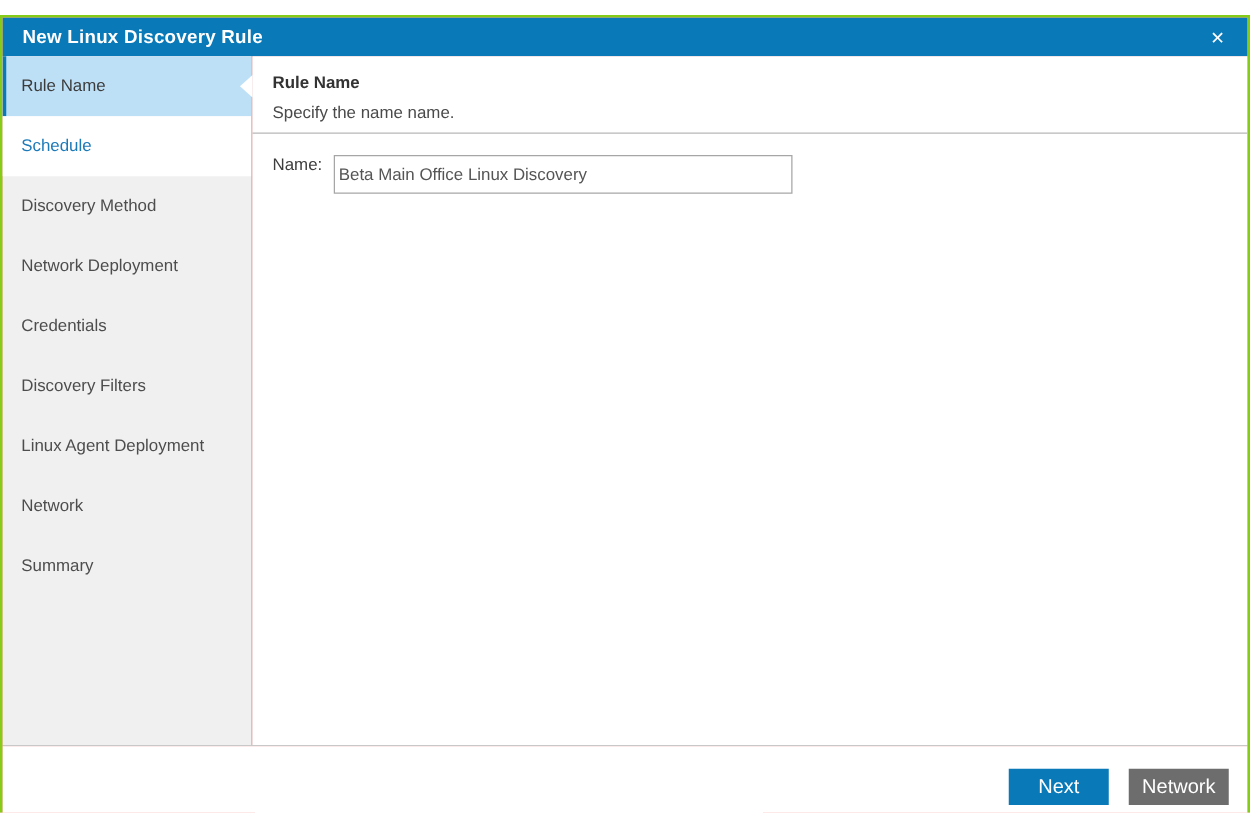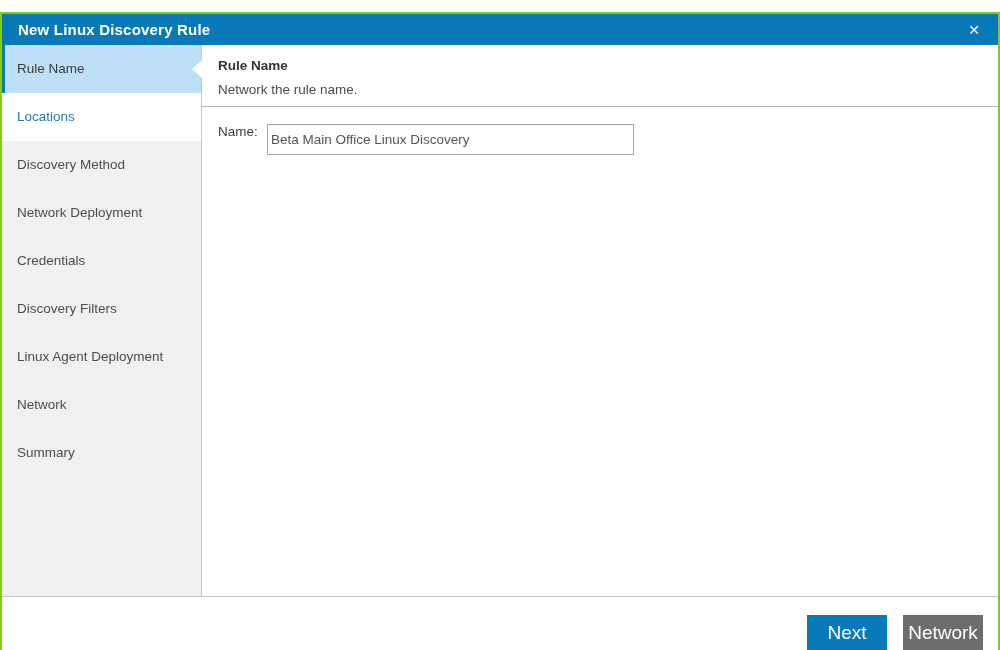--- a/index.html
+++ b/index.html
@@ -94,23 +94,23 @@
     position:absolute; top:582px; left:0; width:996px; height:1px;
     background:#c8c8c8;
   }
   .footer {
     position:absolute; top:583px; left:0; right:0; height:63px;
     background:#fff;
     display:flex; justify-content:flex-end; align-items:flex-start;
     padding:18px 15px 0 0; gap:16px;
   }
   .btn {
-    width:80px; height:36px;
+    width:80px; height:29px;
     border:none; color:#fff;
-    font-size:19px; font-family:inherit;
+    font-size:16px; font-family:inherit;
     cursor:pointer;
   }
   .btn-next { background:#0a79b8; }
   .btn-cancel { background:#6d6d6d; }
 </style>
 </head>
 <body>
 
 <div class="dialog">
 
@@ -118,21 +118,21 @@
     <span class="title">New Linux Discovery Rule</span>
     <span class="close">✕</span>
   </div>
 
   <div class="sidebar">
 
   <div class="step selected">
         <span class="step-label">Rule Name</span>
       </div>
       <div class="step link">
-        <span class="step-label">Locations</span>
+        <span class="step-label">Schedule</span>
       </div>
       <div class="step">
         <span class="step-label">Discovery Method</span>
       </div>
       <div class="step">
         <span class="step-label">Network Deployment</span>
       </div>
       <div class="step">
         <span class="step-label">Credentials</span>
       </div>
@@ -148,21 +148,21 @@
       <div class="step">
         <span class="step-label">Summary</span>
       </div>
     </div>
   <div class="divider-v"></div>
   <div class="notch"></div>
 
   <div class="main">
     <div class="main-header">
       <div class="main-heading">Rule Name</div>
-      <div class="main-desc">Network the rule name.</div>
+      <div class="main-desc">Specify the name name.</div>
     </div>
     <div class="name-row">
       <span class="name-label">Name:</span>
       <input class="name-input" type="text" value="Beta Main Office Linux Discovery" style="">
     </div>
   </div>
 
   <div class="footer-sep"></div>
   <div class="footer">
     <button class="btn btn-next">Next</button>

